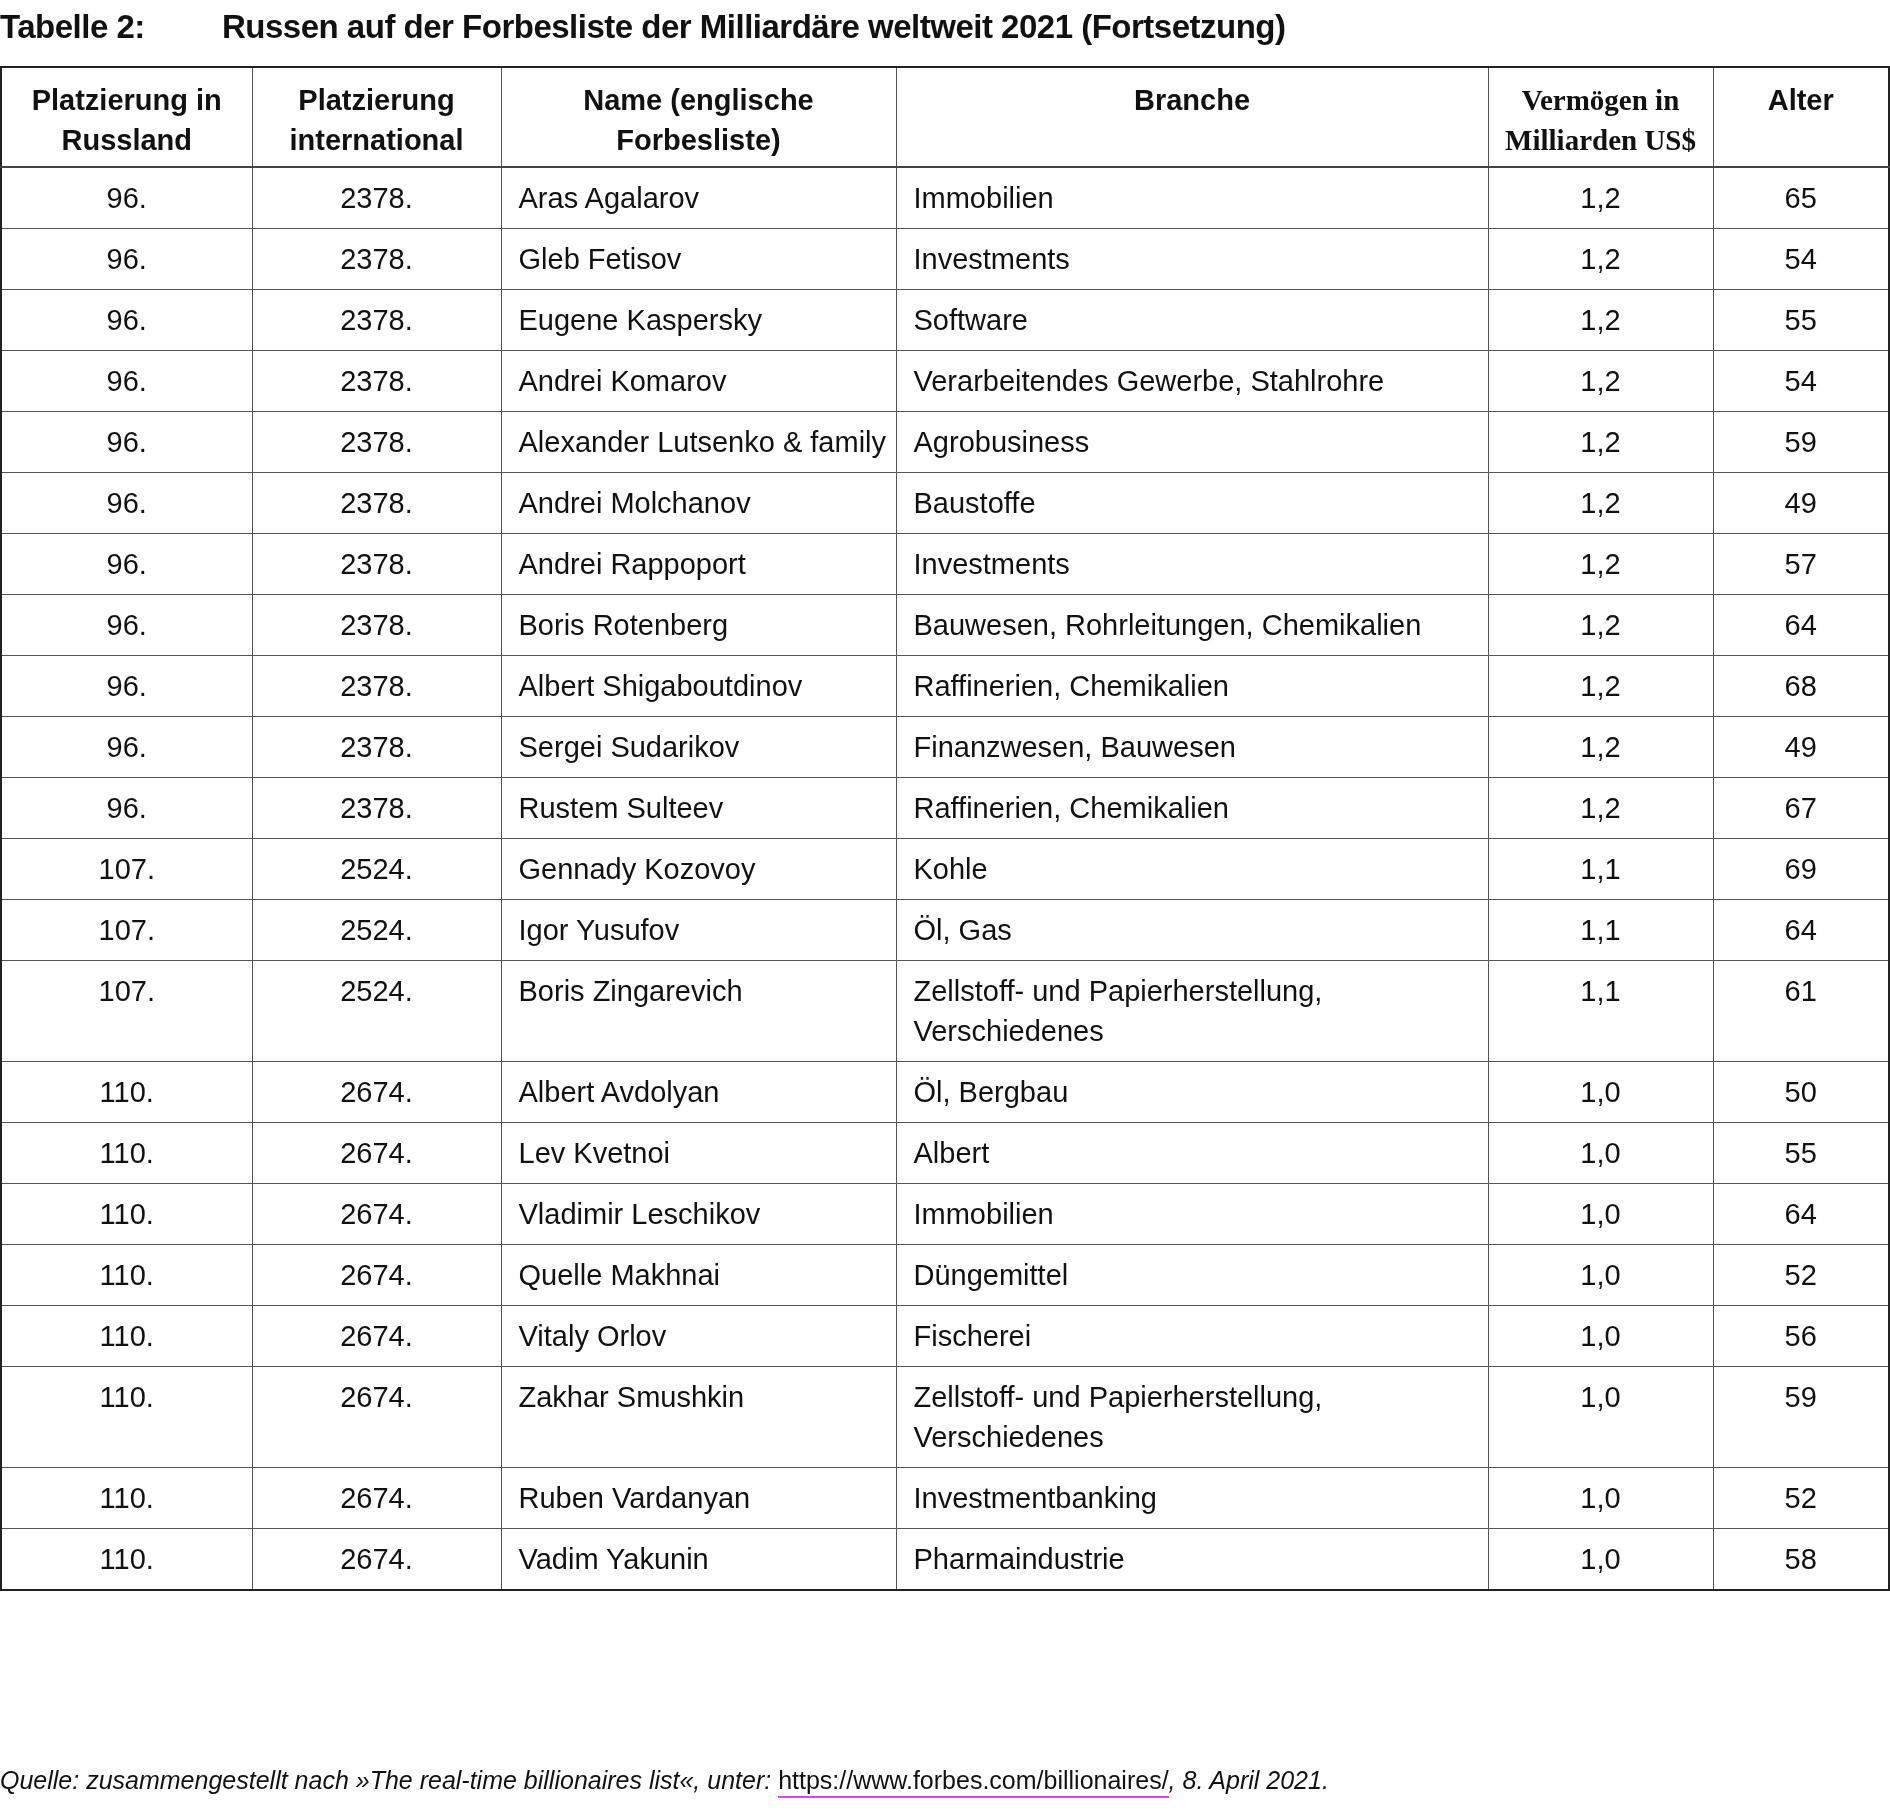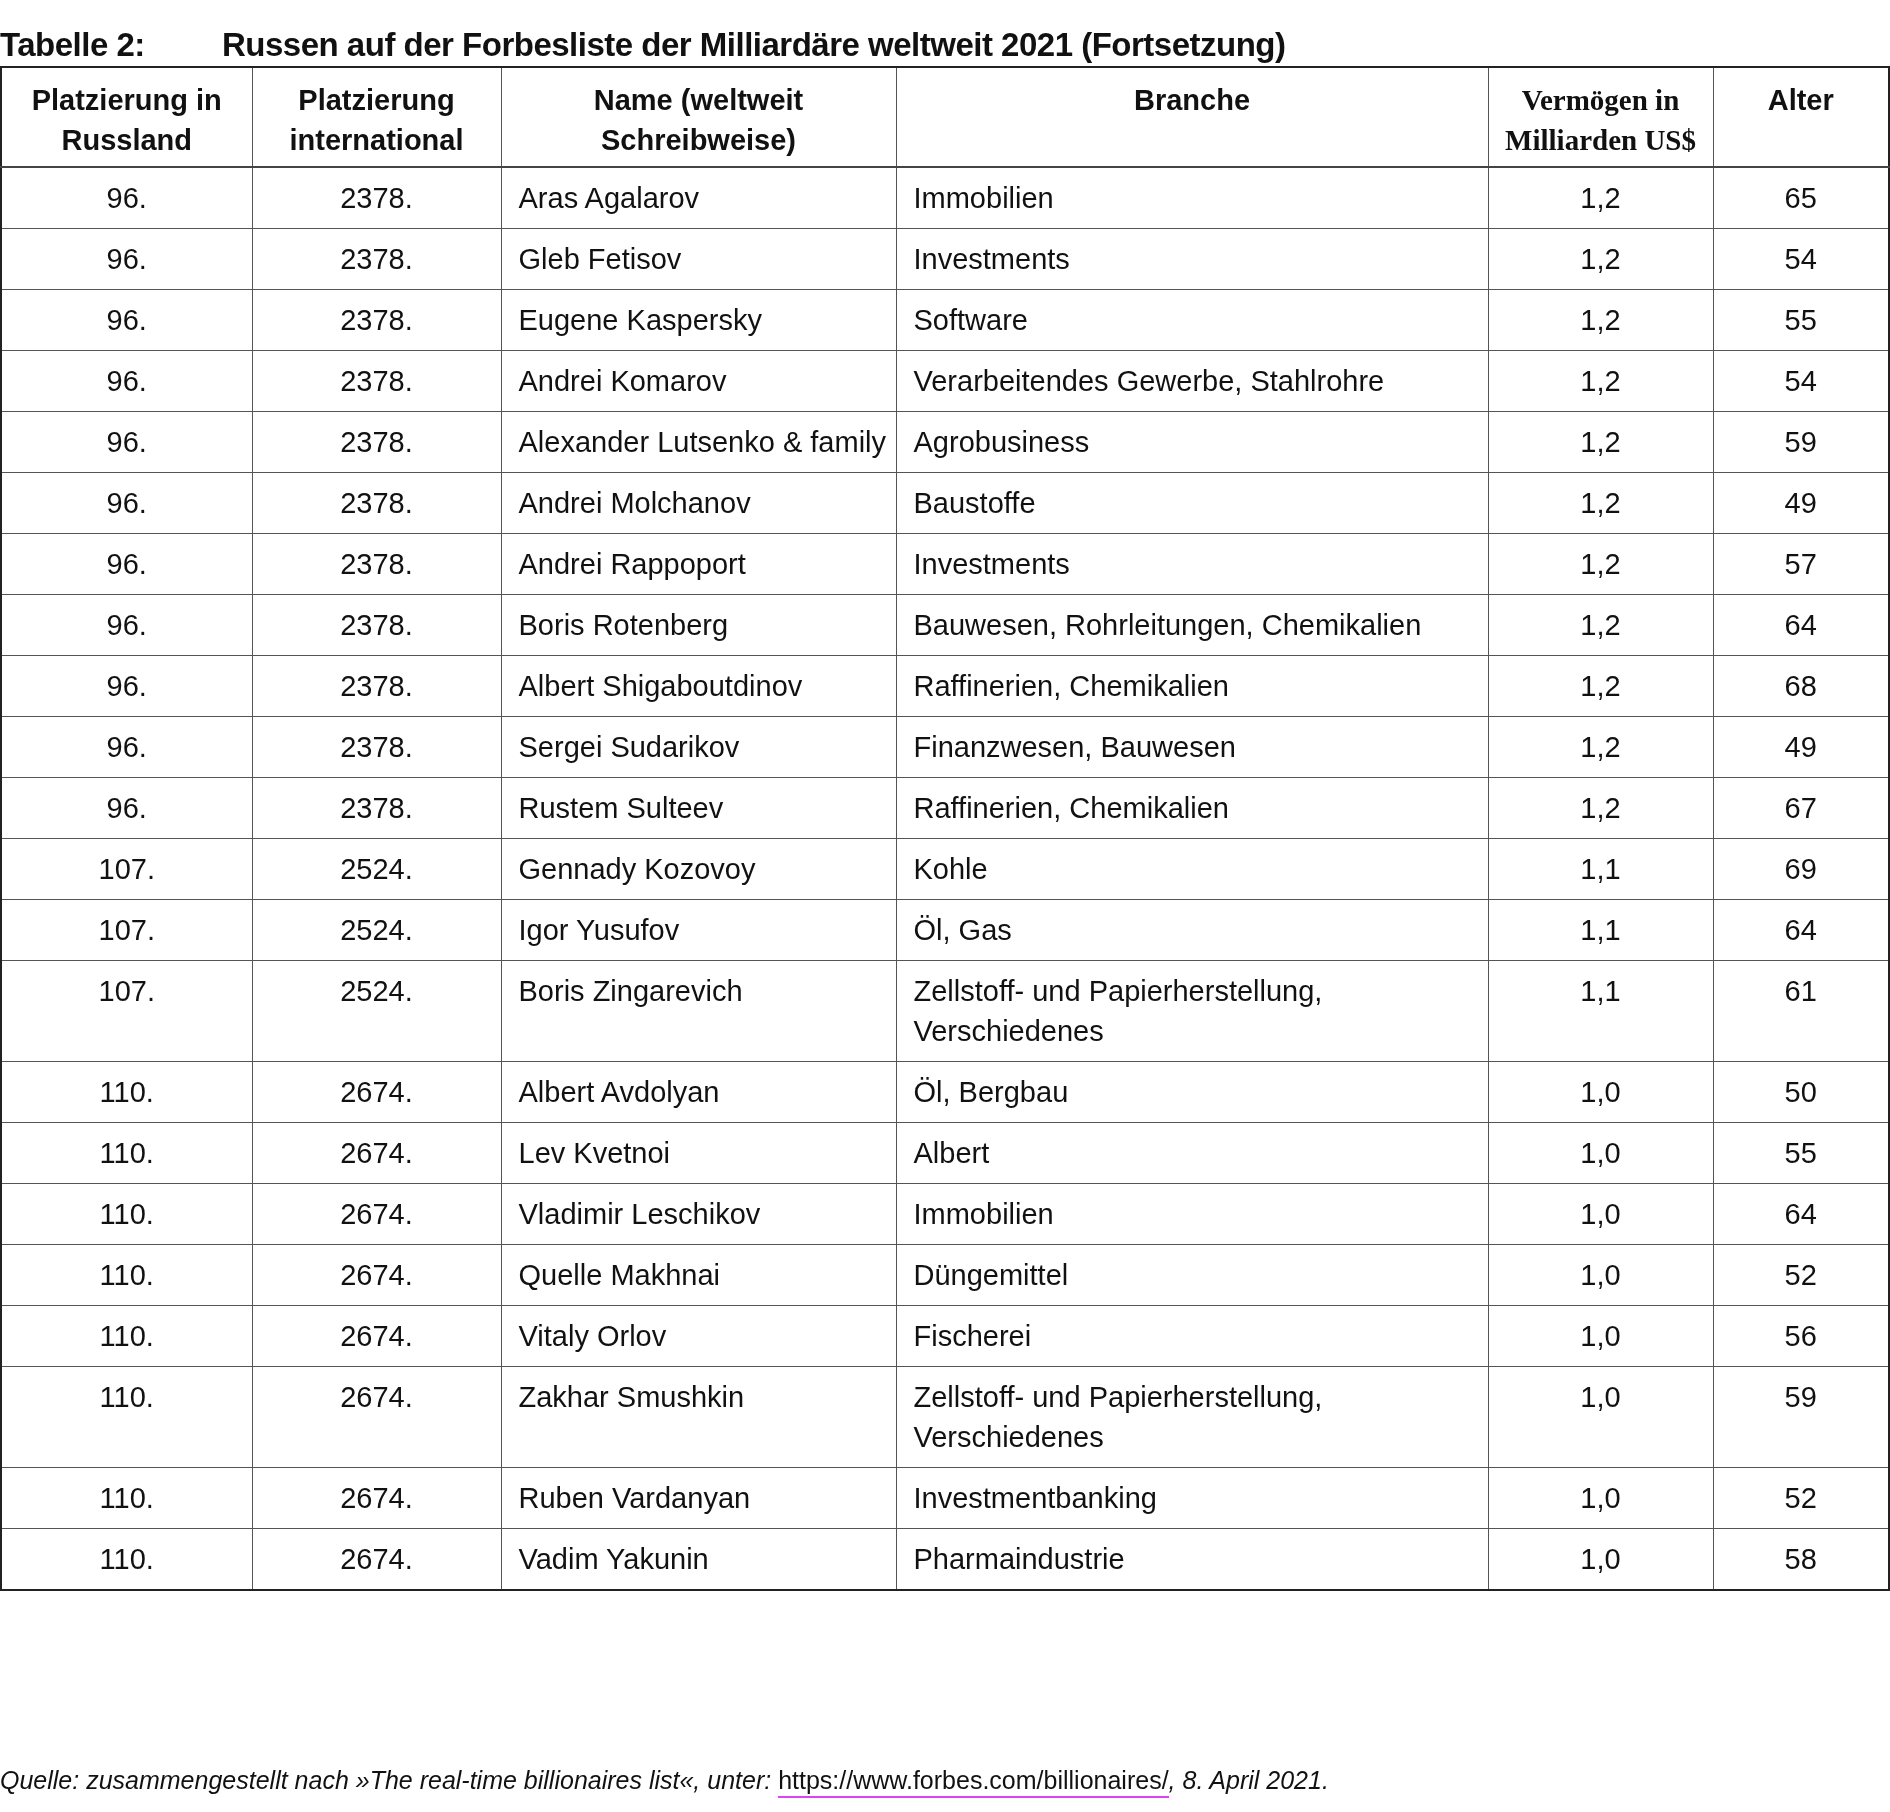--- a/index.html
+++ b/index.html
@@ -1,18 +1,18 @@
 <!DOCTYPE html>
 <html><head>
 <meta charset="utf-8">
 <style>
   html,body{margin:0;padding:0;background:#ffffff;}
   body{width:1890px;height:1812px;position:relative;overflow:hidden;font-family:"Liberation Sans","DejaVu Sans",sans-serif;color:#111;}
   .title{position:absolute;left:0;top:8px;font-size:33px;font-weight:bold;letter-spacing:-0.5px;white-space:nowrap;}
-  .title .lbl{display:inline-block;width:222px;margin-top:18px;}
+  .title .lbl{display:inline-block;width:222px;}
   table.t{position:absolute;left:0;top:66px;width:1888px;border-collapse:collapse;table-layout:fixed;border:2px solid #222;}
   table.t th, table.t td{border:1px solid #555;font-size:29px;line-height:40px;vertical-align:top;padding:0;}
   table.t th{font-weight:bold;text-align:center;height:100px;padding-top:12px;box-sizing:border-box;}
   table.t td{padding-top:10px;padding-bottom:10px;}
   table.t tr.r td{height:40px;}
   td.c{text-align:center;}
   td.l{text-align:left;padding-left:17px !important;padding-right:8px;}
   table.t thead tr{border-bottom:2px solid #444;}
   .footer{position:absolute;left:0;top:1766px;font-size:25px;font-style:italic;white-space:nowrap;color:#111;}
   .footer .link{font-style:normal;border-bottom:2px solid #d946ef;padding-bottom:2px;}
@@ -28,21 +28,21 @@
       <col style="width:249px">
       <col style="width:395px">
       <col style="width:592px">
       <col style="width:225px">
       <col style="width:176px">
   </colgroup>
   <thead>
     <tr>
       <th style="padding-left:14px;padding-right:14px;">Platzierung in Russland</th>
       <th style="padding-left:20px;padding-right:20px;">Platzierung international</th>
-      <th style="padding-left:60px;padding-right:60px;">Name (weltweit Schreibweise)</th>
+      <th style="padding-left:60px;padding-right:60px;">Name (englische Forbesliste)</th>
       <th>Branche</th>
       <th style="padding-left:14px;padding-right:14px;font-family:Liberation Serif, serif;">Vermögen in Milliarden US$</th>
       <th>Alter</th>
     </tr>
   </thead>
   <tbody id="tbody">
       <tr class="r">
         <td class="c">96.</td>
         <td class="c">2378.</td>
         <td class="l">Aras Agalarov</td>

